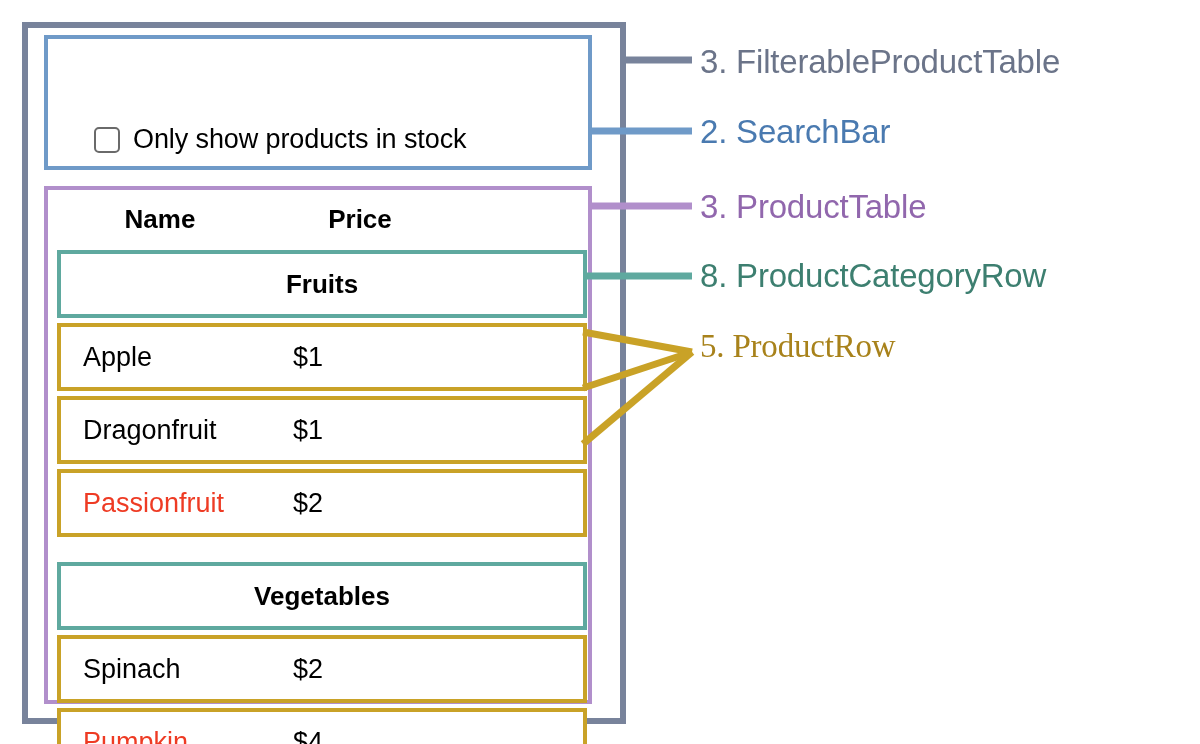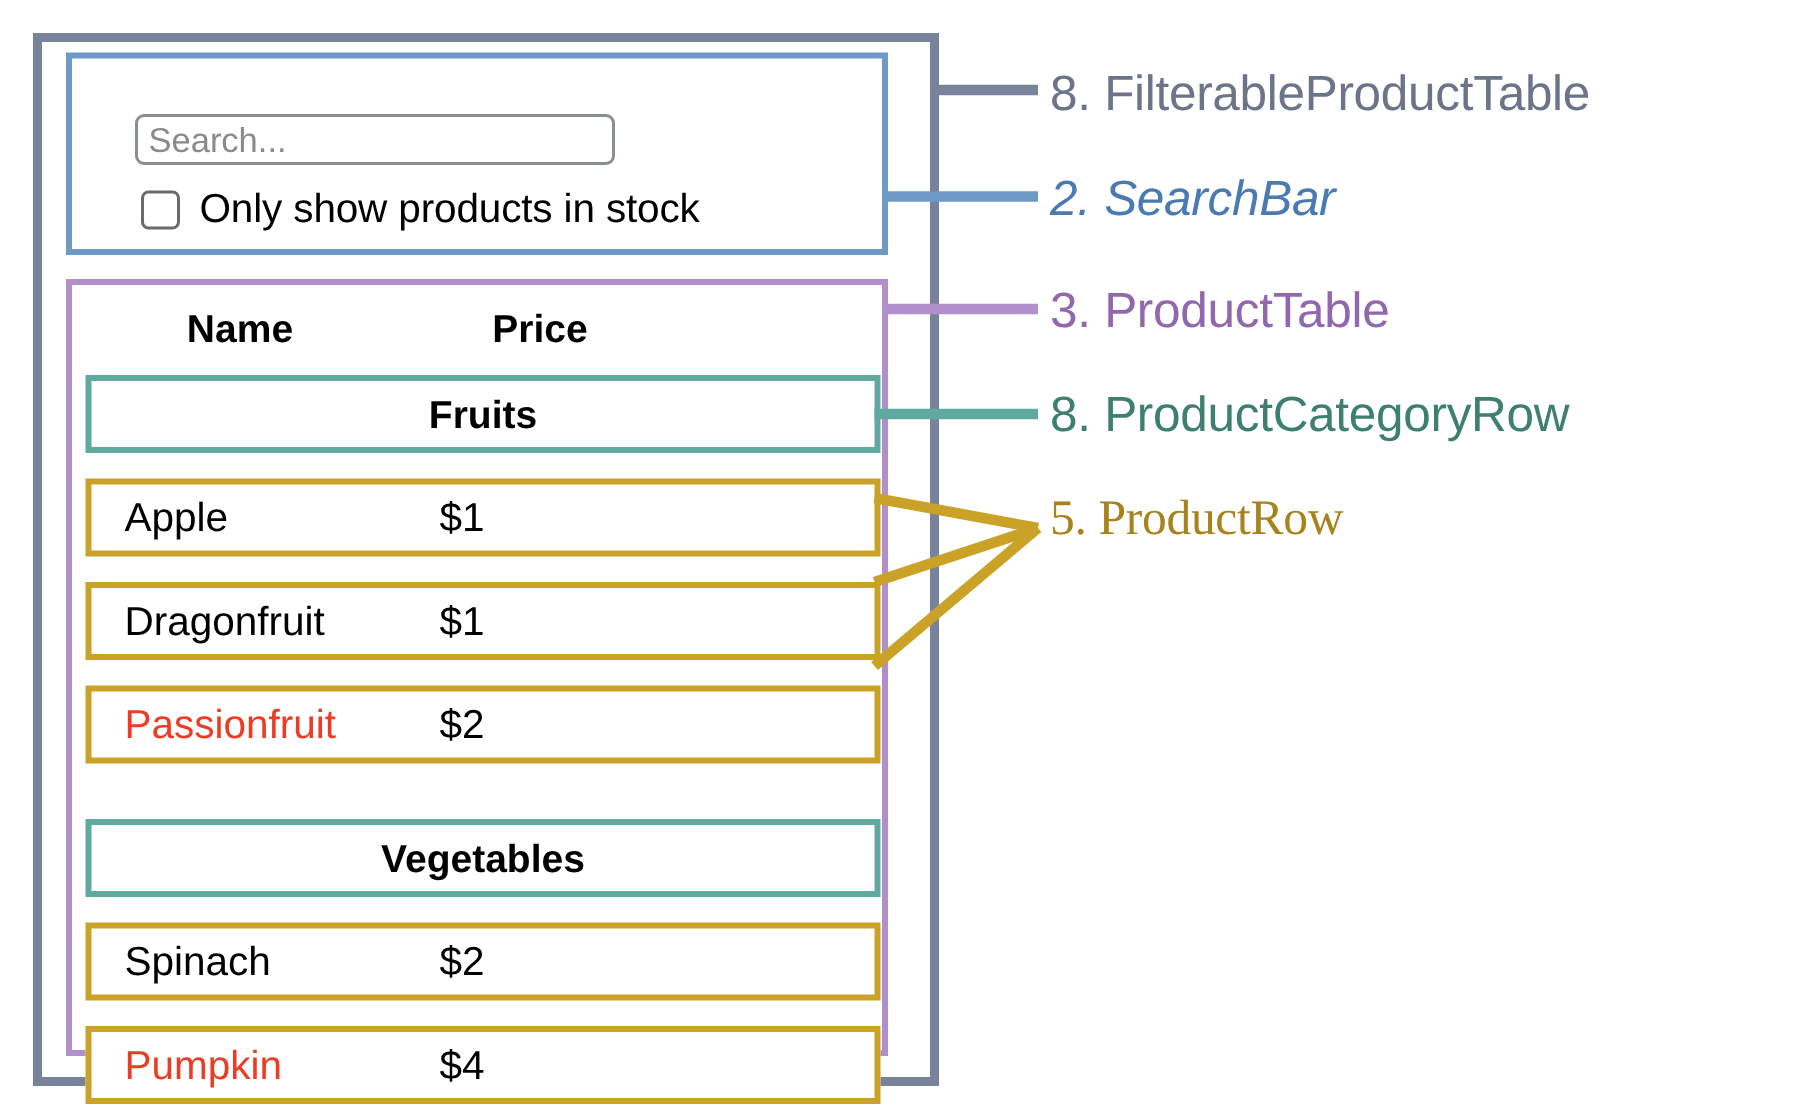--- a/index.html
+++ b/index.html
@@ -110,22 +110,22 @@
   #rows-area {
     position: absolute;
     left: 57px;
     top: 250px;
     width: 530px;
   }
   .row {
     position: relative;
     box-sizing: border-box;
     width: 530px;
-    height: 52px;
-    margin-bottom: 17px;
+    height: 68px;
+    margin-bottom: 5px;
     background: #ffffff;
     display: flex;
     align-items: center;
   }
   .row.category {
     border: 4px solid #5fa99f;
     justify-content: center;
     font-weight: bold;
     font-size: 26px;
     color: #000000;
@@ -156,35 +156,34 @@
     height: 744px;
     pointer-events: none;
   }
   .legend-label {
     position: absolute;
     font-size: 33px;
     white-space: nowrap;
     letter-spacing: -0.2px;
   }
   #legend-1 { left: 700px; top: 43px;  color: #6b7489; }
-  #legend-2 { left: 700px; top: 113px; color: #4a7ab0; font-style: italic; }
+  #legend-2 { left: 700px; top: 113px; color: #4a7ab0; }
   #legend-3 { left: 700px; top: 188px; color: #9167ad; }
   #legend-4 { left: 700px; top: 257px; color: #3d7f70; }
   #legend-5 { left: 700px; top: 328px; color: #a8821b; font-family: Liberation Serif, serif; }
 </style>
 </head>
 <body>
 
 <div id="canvas">
 
   <div class="box" id="filterable-product-table-box"></div>
   <div class="box" id="search-bar-box"></div>
   <div class="box" id="product-table-box"></div>
 
-  <input id="search-input" type="text" placeholder="Search..." value="" style="">
 
   <div id="stock-filter-row">
     <div id="stock-checkbox"></div>
     <div id="stock-label">Only show products in stock</div>
   </div>
 
   <div id="table-header">
     <div class="col-name">Name</div>
     <div class="col-price">Price</div>
   </div>
@@ -227,19 +226,19 @@
 
     <line x1="588" y1="206" x2="692" y2="206" stroke="#b18fcb" stroke-width="7"></line>
 
     <line x1="583" y1="276" x2="692" y2="276" stroke="#5fa99f" stroke-width="7"></line>
 
     <line x1="583" y1="332" x2="692" y2="352" stroke="#c9a227" stroke-width="7"></line>
     <line x1="583" y1="388" x2="692" y2="352" stroke="#c9a227" stroke-width="7"></line>
     <line x1="583" y1="444" x2="692" y2="352" stroke="#c9a227" stroke-width="7"></line>
   </svg>
 
-  <div class="legend-label" id="legend-1">8. FilterableProductTable</div>
+  <div class="legend-label" id="legend-1">3. FilterableProductTable</div>
   <div class="legend-label" id="legend-2">2. SearchBar</div>
   <div class="legend-label" id="legend-3">3. ProductTable</div>
   <div class="legend-label" id="legend-4">8. ProductCategoryRow</div>
   <div class="legend-label" id="legend-5">5. ProductRow</div>
 
 </div>
 
 </body></html>

